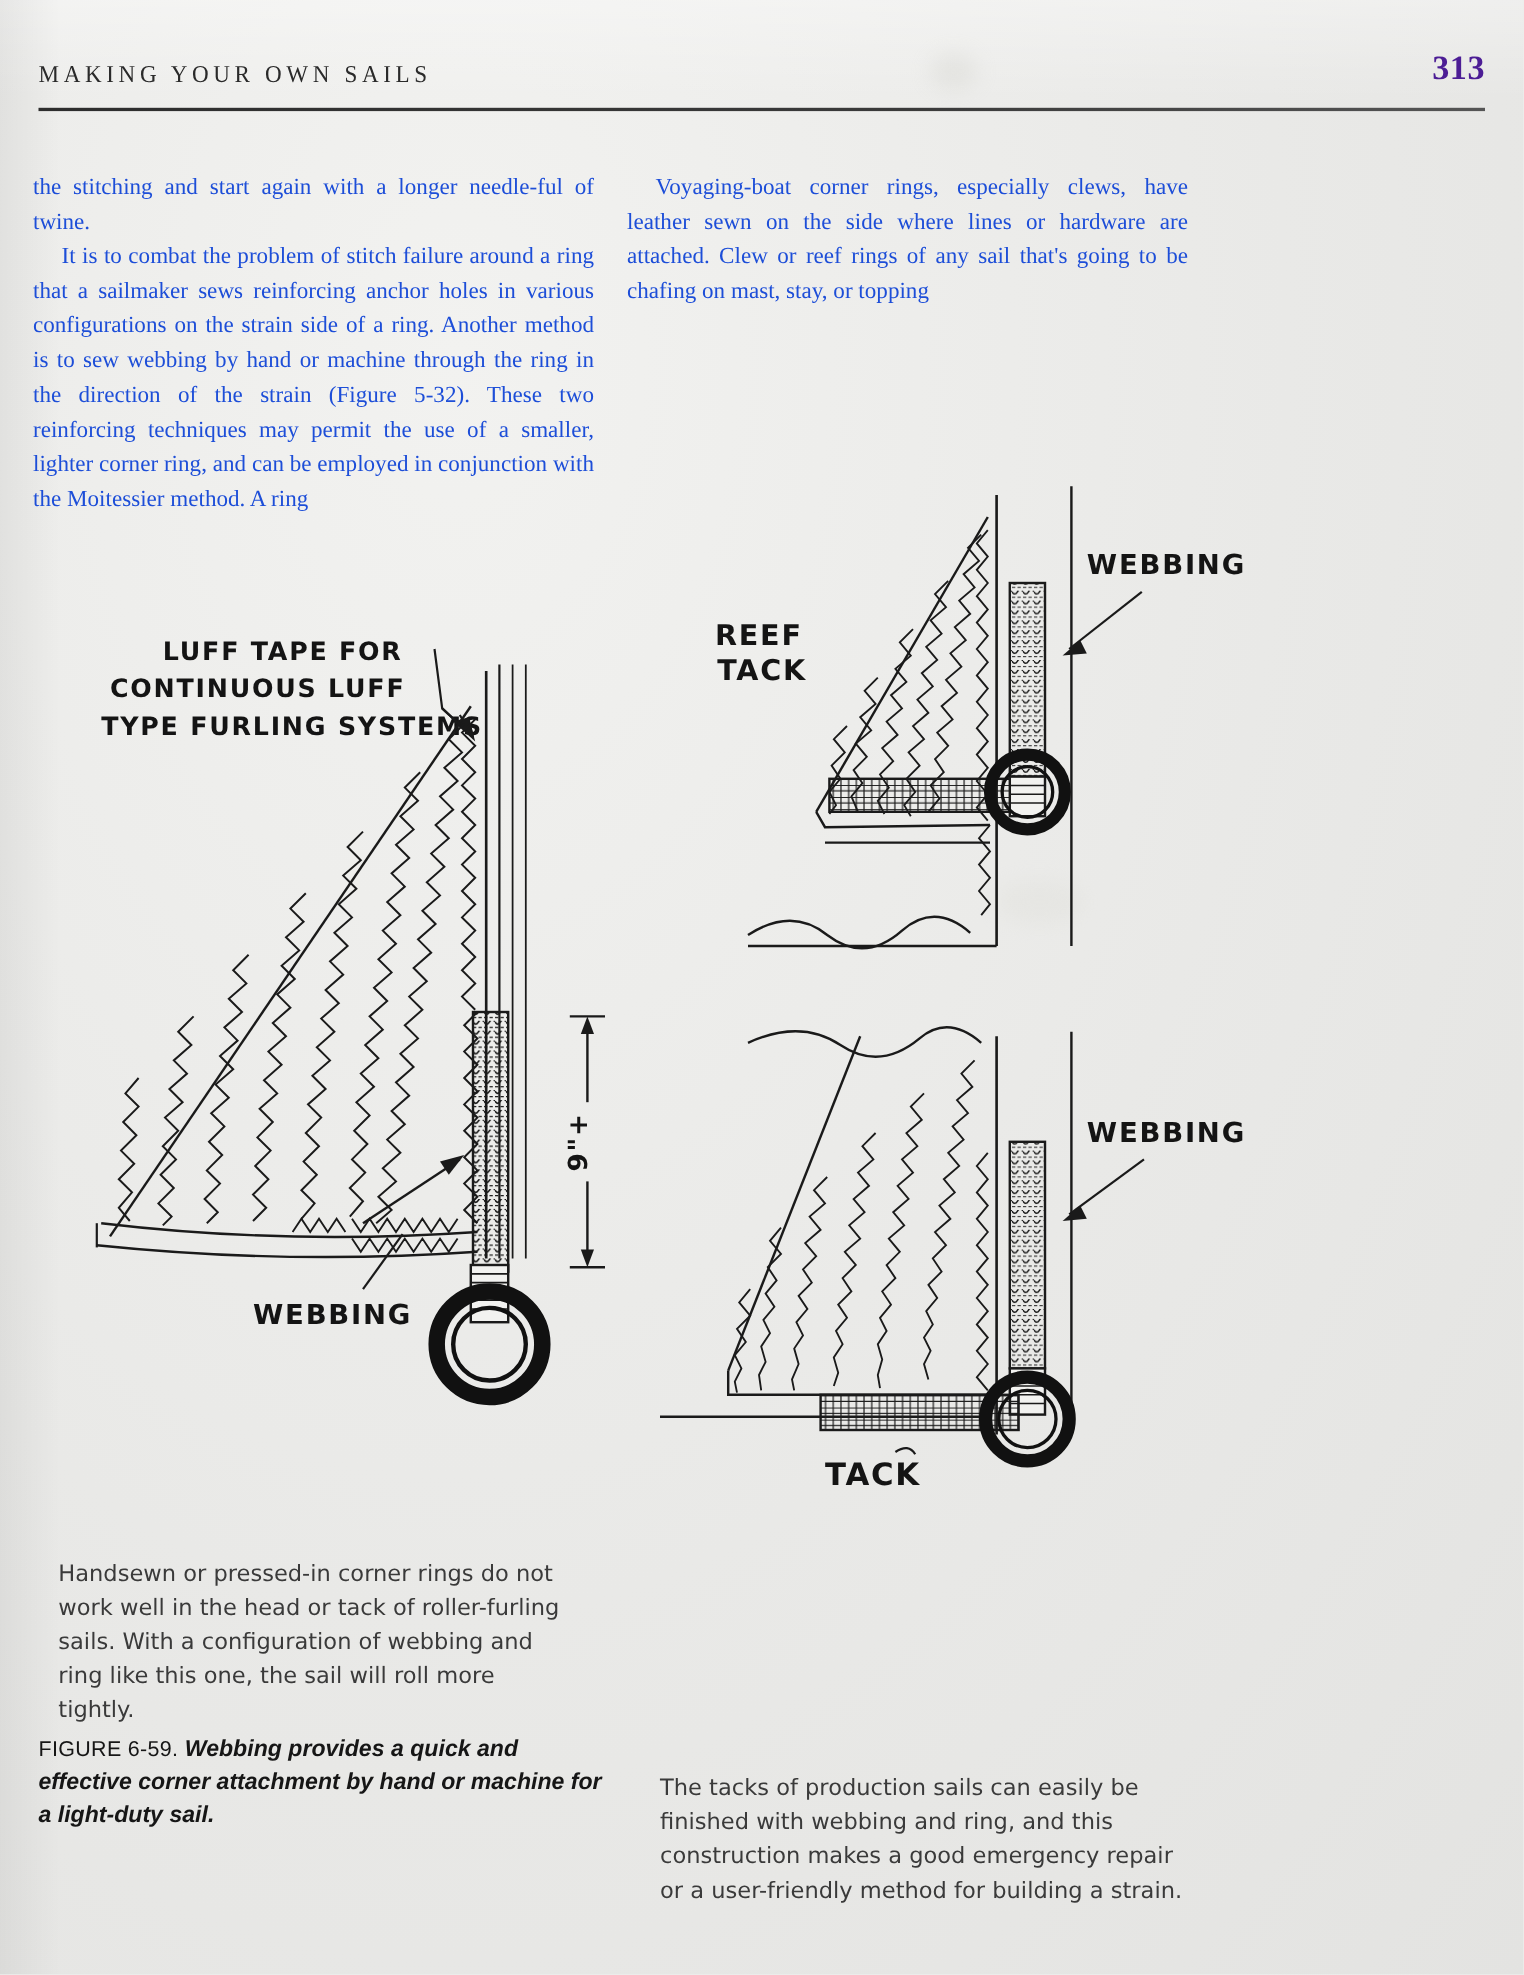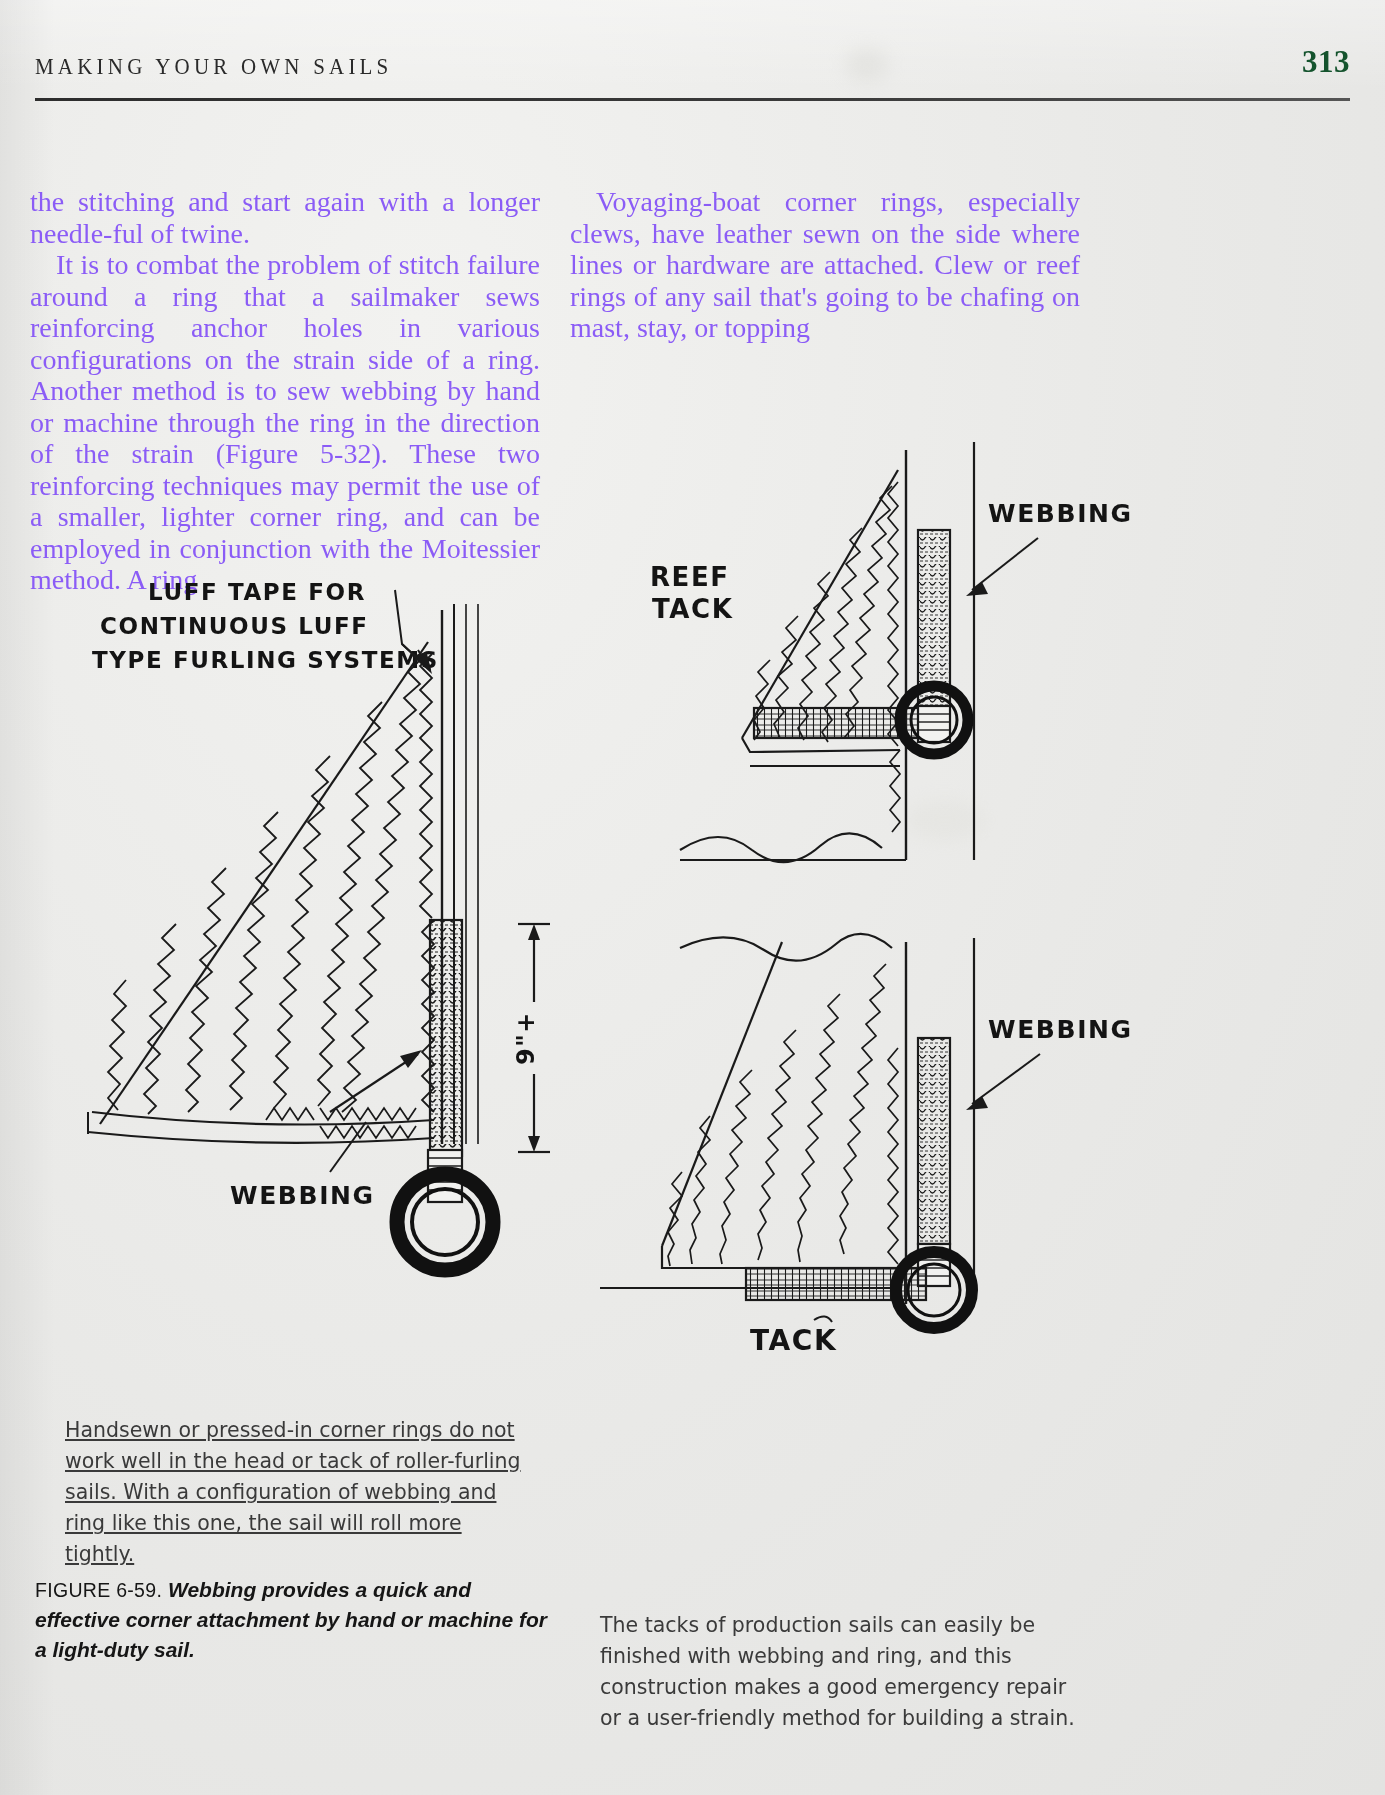--- a/index.html
+++ b/index.html
@@ -32,34 +32,34 @@
     display:flex;align-items:flex-end;justify-content:space-between;
   }
   .runhead .title{
     font-family:"Liberation Serif",serif;
     font-size:21px;letter-spacing:4.2px;
     color:#2a2a2a;
     transform:scaleY(1.05);
   }
   .runhead .folio{
     font-family:"Liberation Serif",serif;
-    font-weight:bold;font-size:31px;color:#14532d;
+    font-weight:bold;font-size:31px;color:#4c1d95;
     letter-spacing:.5px;
   }
   .rule{
     position:absolute;left:35px;top:98px;width:1315px;height:3px;
     background:linear-gradient(90deg,#2d2d2d,#3a3a3a 60%,#555);
   }
 
   
   .col{
-    position:absolute;top:186px;width:510px;
-    font-size:28px;line-height:31.5px;
+    position:absolute;top:154px;width:510px;
+    font-size:21px;line-height:31.5px;
     text-align:justify;
-    color:#8b5cf6;
+    color:#1d4ed8;
   }
   .col p{margin:0;}
   .col p.ind{text-indent:26px;}
   .col-left{left:30px;}
   .col-right{left:570px;}
 
   
   .fig{position:absolute;}
   .fig svg{display:block;}
 
@@ -71,21 +71,21 @@
     fill:#141414;
   }
 
   
   .cap{
     position:absolute;
     font-family:"DejaVu Sans",sans-serif;
     font-size:20.5px;line-height:31px;
     color:#3a3a3a;
   }
-  .cap-left{left:65px;top:1415px;width:470px;text-decoration:underline;}
+  .cap-left{left:53px;top:1415px;width:470px;}
   .cap-right{left:600px;top:1610px;width:480px;}
 
   .figcap{
     position:absolute;left:35px;top:1575px;width:515px;
     font-family:Liberation Sans, sans-serif;
     font-size:21px;line-height:30px;color:#161616;
   }
   .figcap .lead{
     font-variant:small-caps;
     font-size:19.5px;letter-spacing:.3px;

